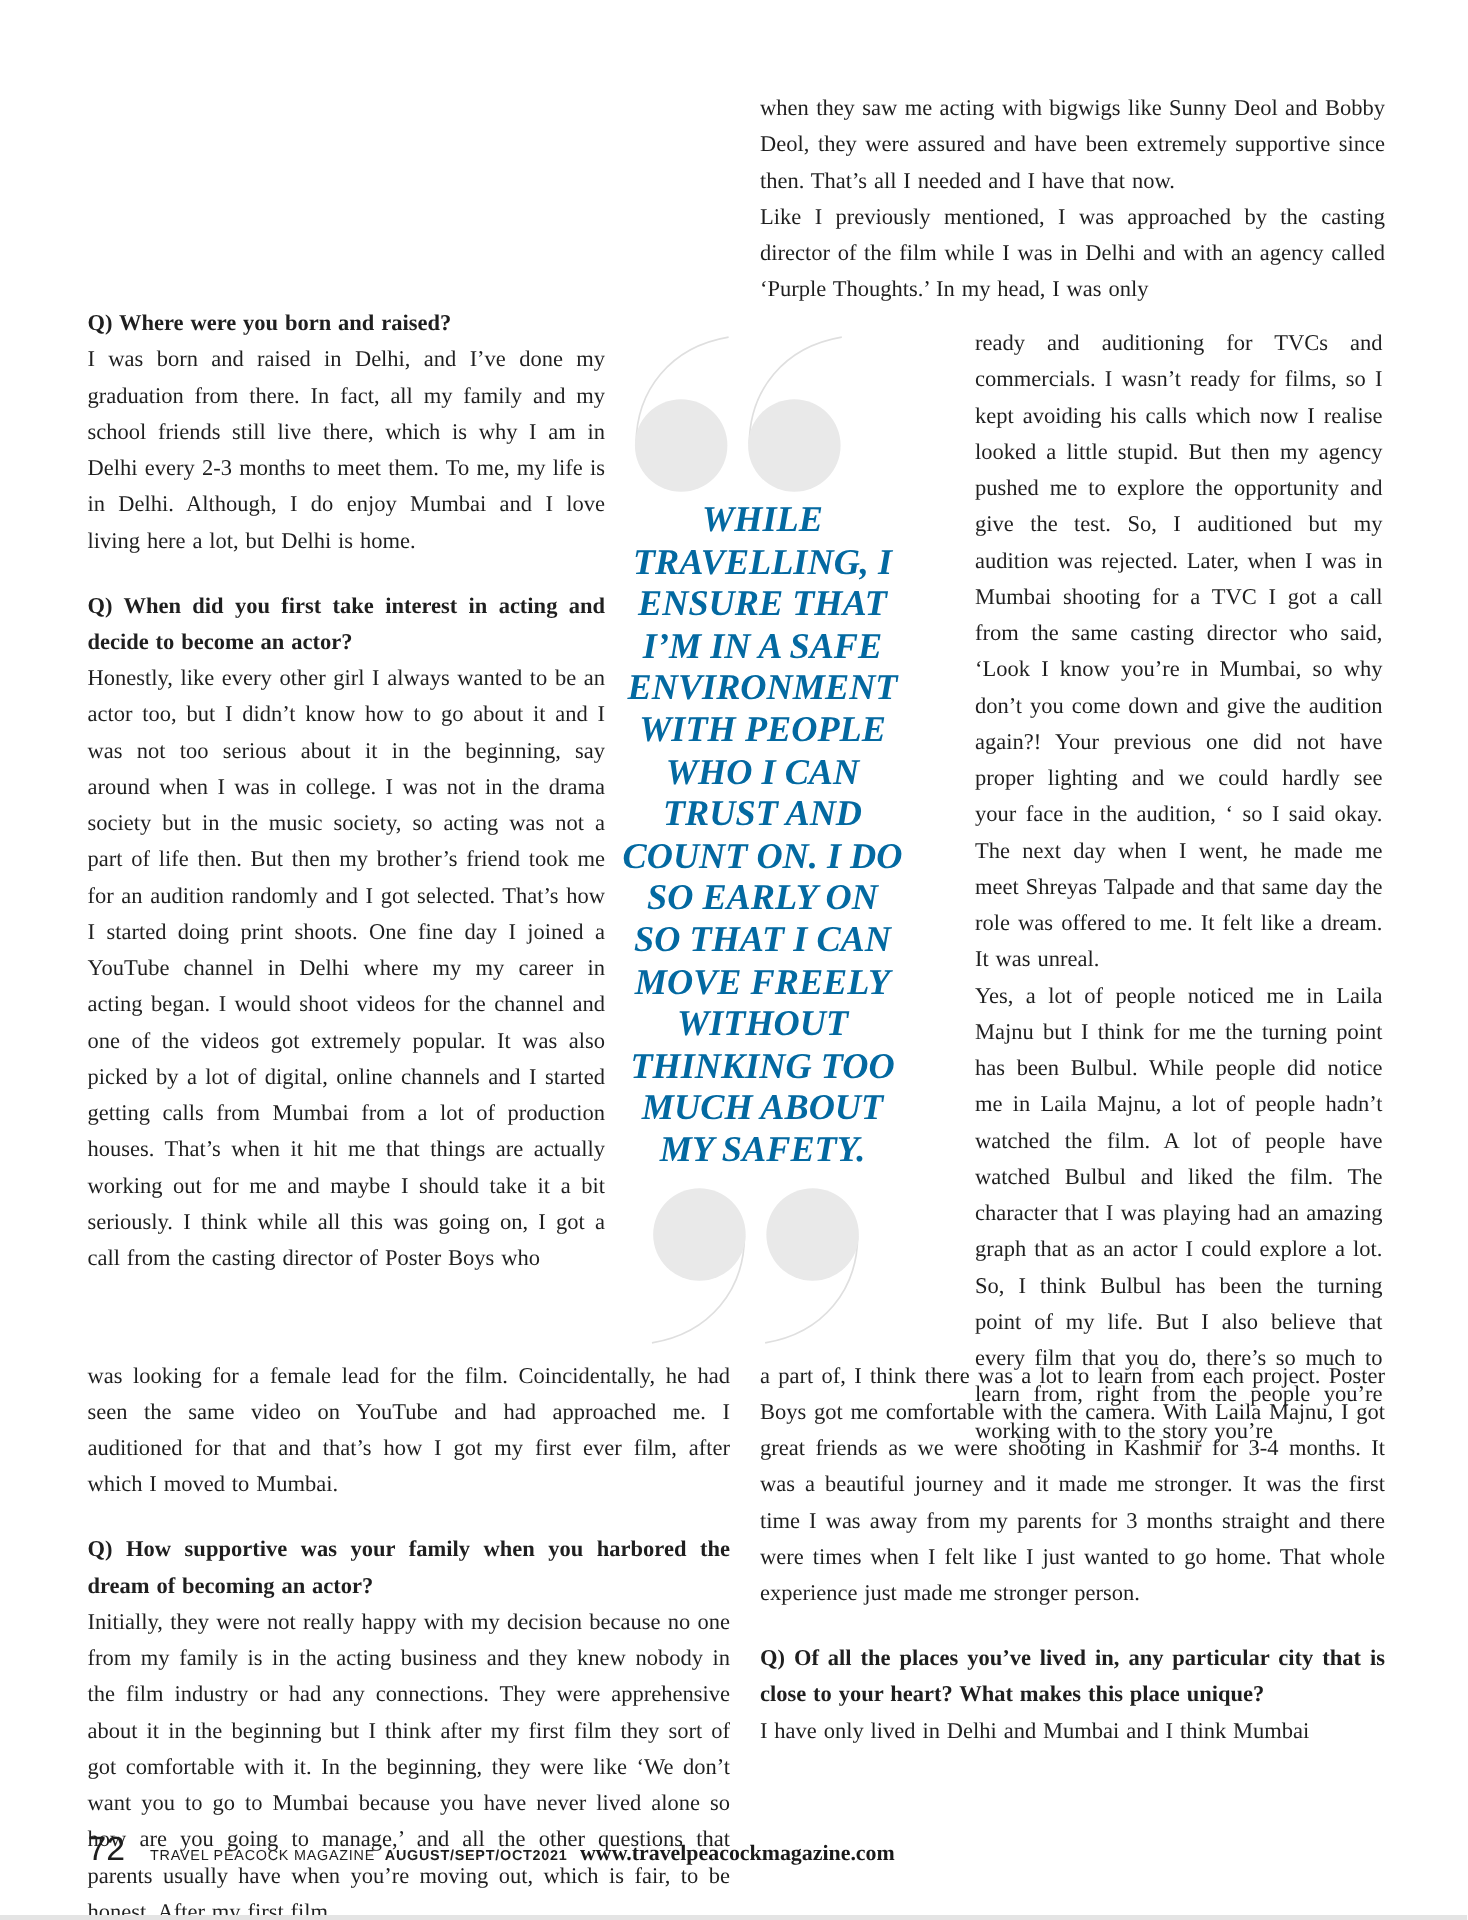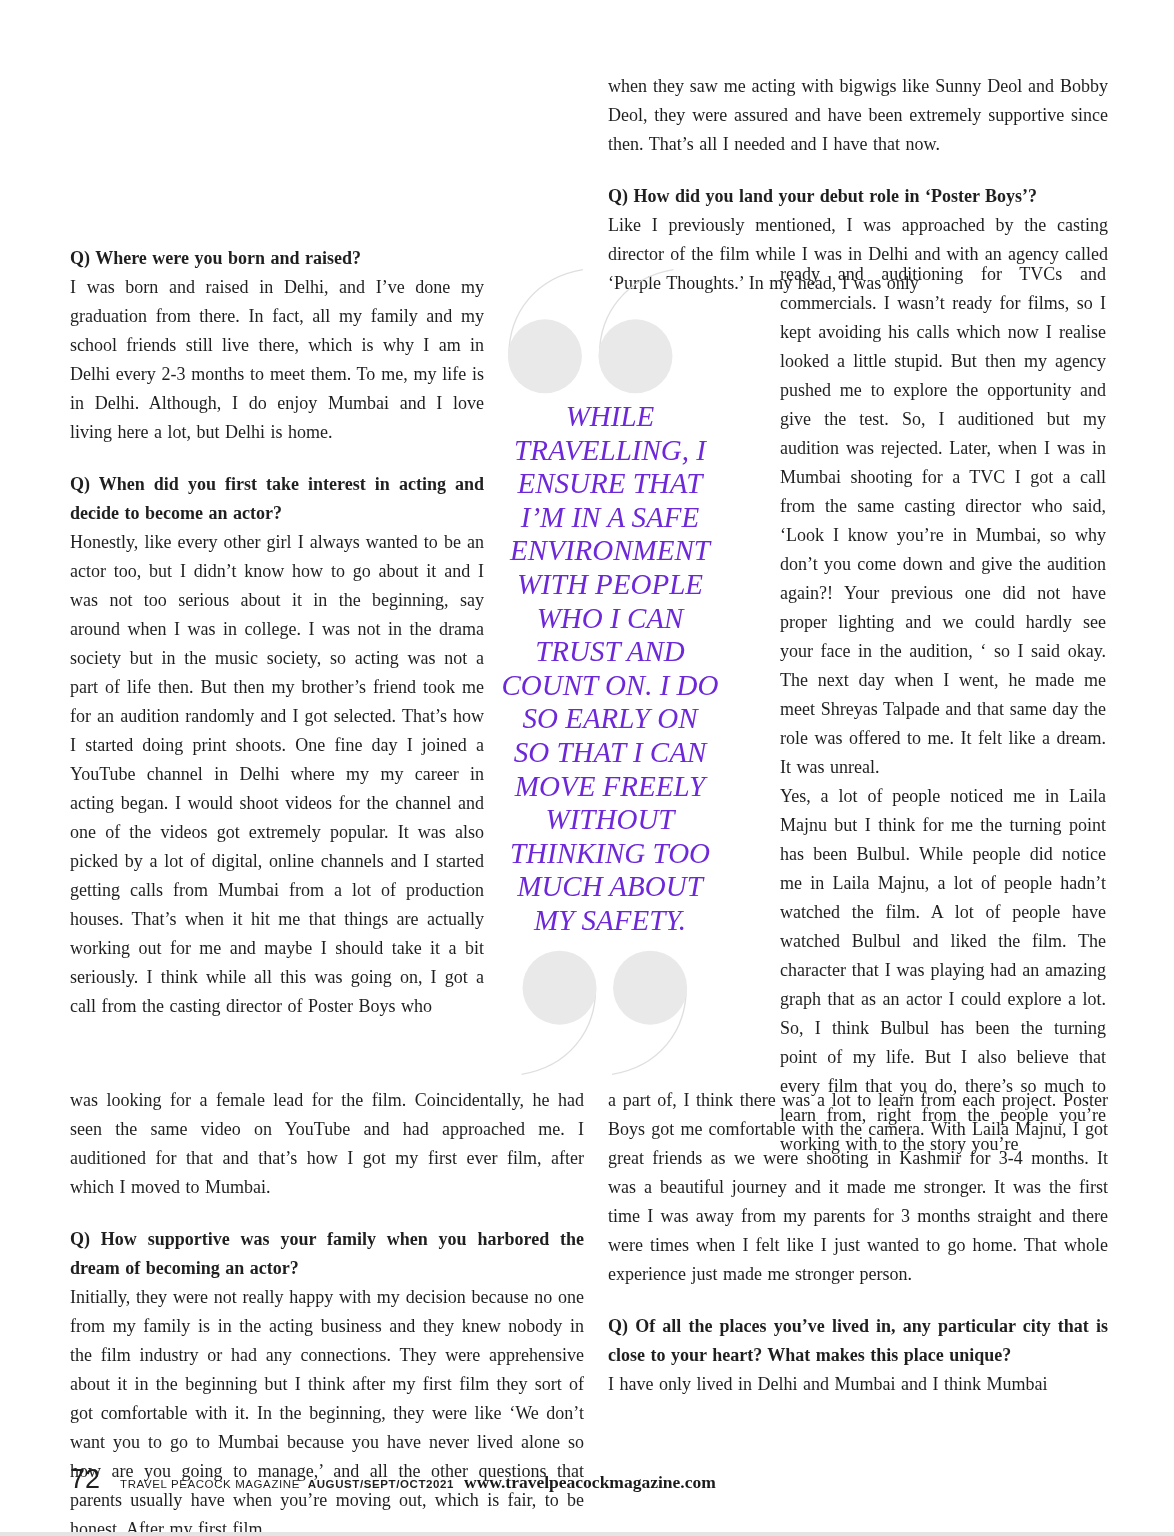--- a/index.html
+++ b/index.html
@@ -27,26 +27,26 @@
   .left-wide    { left: 70px;  top: 1086px; width: 514px; }
   .right-wide-top    { left: 608px; top: 72px;   width: 500px; }
   .right-narrow      { left: 780px; top: 260px;  width: 326px; }
   .right-wide-bottom { left: 608px; top: 1086px; width: 500px; }
 
   .pull-quote {
     position: absolute;
     left: 443px; top: 400px; width: 334px;
     font-size: 29px;
     line-height: 33.6px;
-    font-weight: 400;
+    font-weight: 700;
     font-style: italic;
     text-align: center;
     text-transform: uppercase;
     letter-spacing: 0px;
-    color: #6d28d9;
+    color: #0369a1;
     white-space: pre-line;
   }
   .quote-mark { position: absolute; left: 505px; width: 185px; height: 132px; }
   .quote-open  { top: 266px; }
   .quote-close { top: 946px; transform: rotate(180deg); }
 
   .footer {
     position: absolute;
     left: 70px; top: 1464px;
     display: flex;
@@ -95,21 +95,20 @@
   </div>
 
   <div class="textblock left-wide">
     <p>was looking for a female lead for the film. Coincidentally, he had seen the same video on YouTube and had approached me. I auditioned for that and that’s how I got my first ever film, after which I moved to Mumbai.</p>
     <p class="question gap-before">Q) How supportive was your family when you harbored the dream of becoming an actor?</p>
     <p>Initially, they were not really happy with my decision because no one from my family is in the acting business and they knew nobody in the film industry or had any connections. They were apprehensive about it in the beginning but I think after my first film they sort of got comfortable with it. In the beginning, they were like ‘We don’t want you to go to Mumbai because you have never lived alone so how are you going to manage,’ and all the other questions that parents usually have when you’re moving out, which is fair, to be honest. After my first film,</p>
   </div>
 
   <div class="textblock right-wide-top">
     <p>when they saw me acting with bigwigs like Sunny Deol and Bobby Deol, they were assured and have been extremely supportive since then. That’s all I needed and I have that now.</p>
-    <p class="question gap-before">Q) How did you land your debut role in ‘Poster Boys’?</p>
     <p>Like I previously mentioned, I was approached by the casting director of the film while I was in Delhi and with an agency called ‘Purple Thoughts.’ In my head, I was only</p>
   </div>
 
   <div class="textblock right-narrow">
     <p>ready and auditioning for TVCs and commercials. I wasn’t ready for films, so I kept avoiding his calls which now I realise looked a little stupid. But then my agency pushed me to explore the opportunity and give the test. So, I auditioned but my audition was rejected. Later, when I was in Mumbai shooting for a TVC I got a call from the same casting director who said, ‘Look I know you’re in Mumbai, so why don’t you come down and give the audition again?! Your previous one did not have proper lighting and we could hardly see your face in the audition, ‘ so I said okay. The next day when I went, he made me meet Shreyas Talpade and that same day the role was offered to me. It felt like a dream. It was unreal.</p>
     <p>Yes, a lot of people noticed me in Laila Majnu but I think for me the turning point has been Bulbul. While people did notice me in Laila Majnu, a lot of people hadn’t watched the film. A lot of people have watched Bulbul and liked the film. The character that I was playing had an amazing graph that as an actor I could explore a lot. So, I think Bulbul has been the turning point of my life. But I also believe that every film that you do, there’s so much to learn from, right from the people you’re working with to the story you’re</p>
   </div>
 
   <div class="textblock right-wide-bottom">
     <p>a part of, I think there was a lot to learn from each project. Poster Boys got me comfortable with the camera. With Laila Majnu, I got great friends as we were shooting in Kashmir for 3-4 months. It was a beautiful journey and it made me stronger. It was the first time I was away from my parents for 3 months straight and there were times when I felt like I just wanted to go home. That whole experience just made me stronger person.</p>

